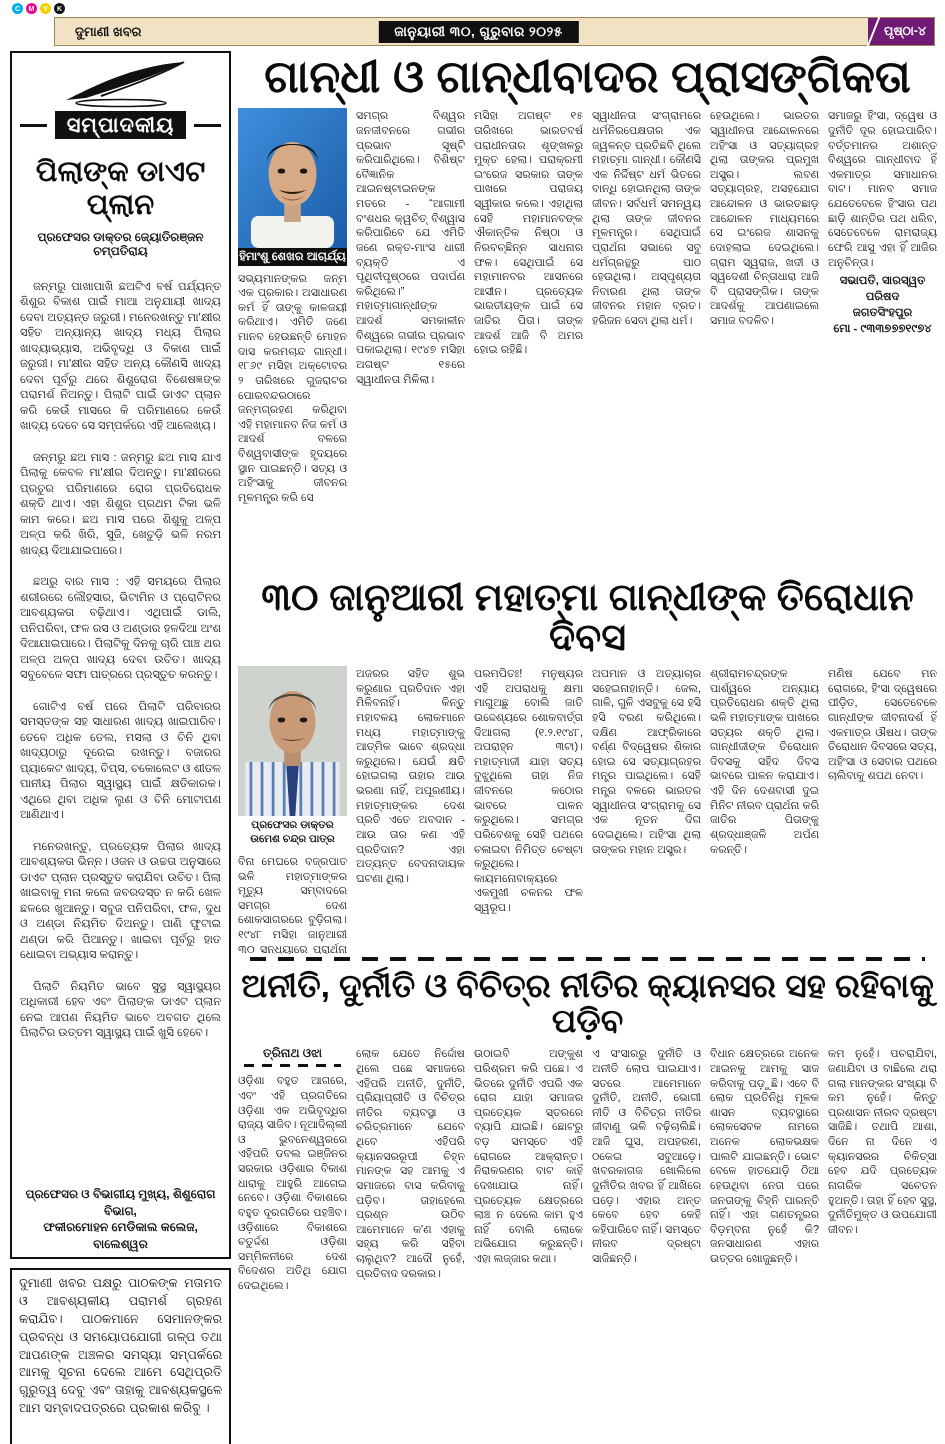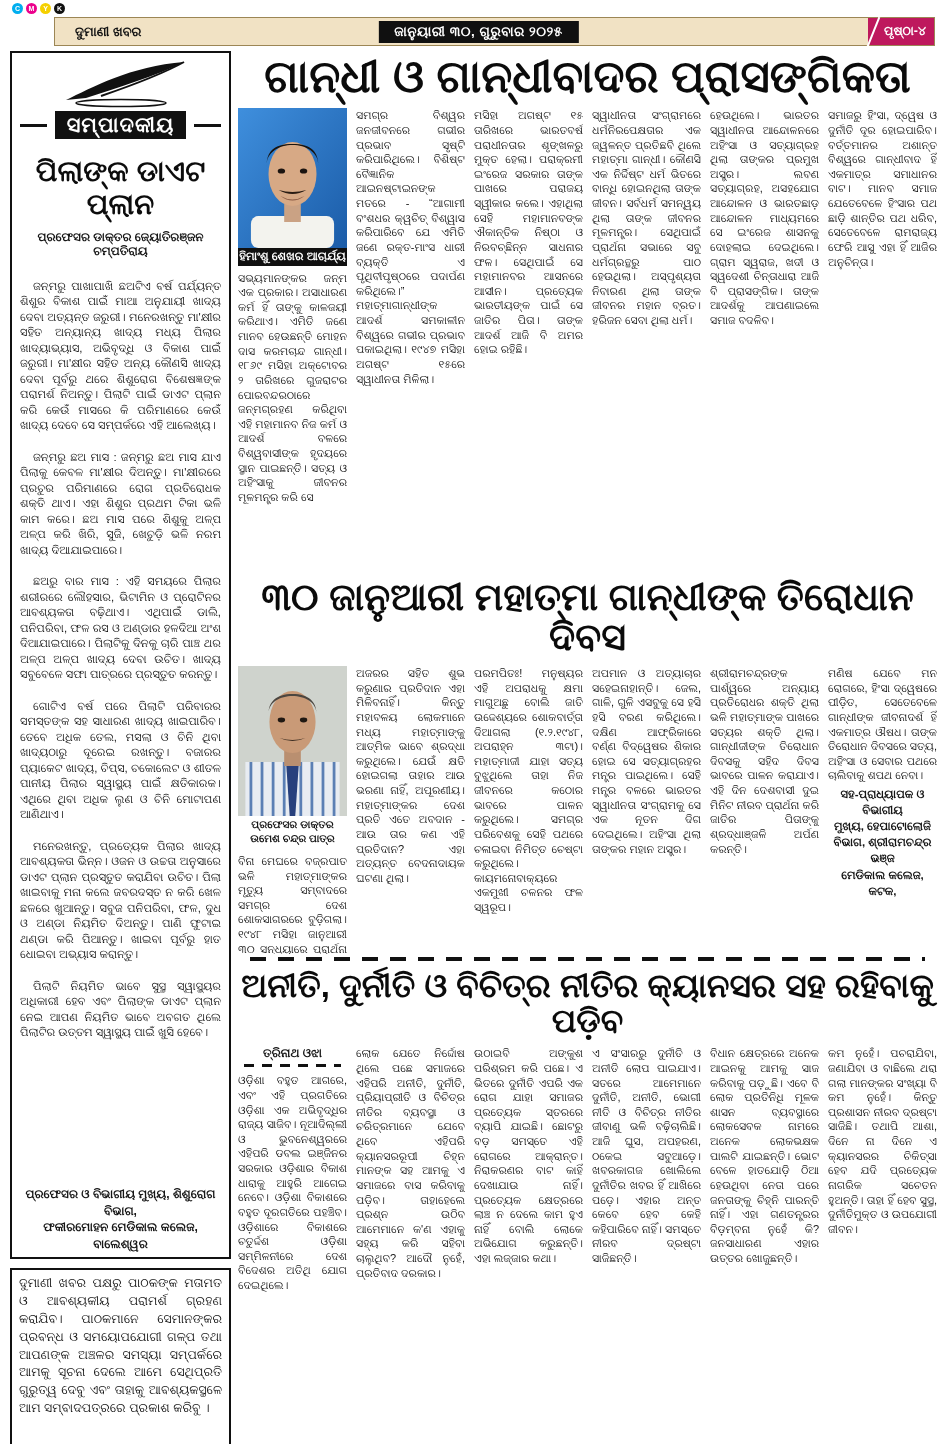--- a/index.html
+++ b/index.html
@@ -20,21 +20,21 @@
     height:27px;background:#f1e2c4;border:1px solid #9c8655;
     display:flex;align-items:center;position:relative;margin-right:2px;margin-left:44px;
   }
   .paper-name{font-weight:bold;font-size:13px;margin-left:20px;color:#111;}
   .date-box{
     position:absolute;left:50%;transform:translateX(-58%);
     background:#101010;color:#fff;font-weight:bold;font-size:13.5px;
     padding:3px 16px;letter-spacing:.5px;
   }
   .pageno-box{
-    position:absolute;right:0;top:0;bottom:0;background:#be185d;color:#fff;
+    position:absolute;right:0;top:0;bottom:0;background:#701a75;color:#fff;
     font-weight:bold;font-size:12.5px;display:flex;align-items:center;
     padding:0 8px 0 16px;
   }
   .pageno-box .slash{position:absolute;left:4px;top:-2px;width:2px;height:34px;
     background:#fff;transform:rotate(22deg);}
 
   
   .main{display:flex;gap:7px;margin-top:5px;}
   .left-rail{width:221px;flex-shrink:0;display:flex;flex-direction:column;gap:9px;}
   .main-col{flex:1;display:flex;flex-direction:column;min-width:0;}
@@ -172,20 +172,24 @@
               <div class="cap-black">ହିମାଂଶୁ ଶେଖର ଆଚାର୍ଯ୍ୟ</div>
             </div>
             <span>ସଭ୍ୟମାନଙ୍କର ଜନ୍ମ ଏକ ପ୍ରକାର। ଅସାଧାରଣ କର୍ମ ହିଁ ତାଙ୍କୁ କାଳଜୟୀ କରିଥାଏ। ଏମିତି ଜଣେ ମାନବ ହେଉଛନ୍ତି ମୋହନ ଦାସ କରମଚାନ୍ଦ ଗାନ୍ଧୀ। ୧୮୬୯ ମସିହା ଅକ୍ଟୋବର ୨ ତାରିଖରେ ଗୁଜରାଟର ପୋରବନ୍ଦରଠାରେ ଜନ୍ମଗ୍ରହଣ କରିଥିବା ଏହି ମହାମାନବ ନିଜ କର୍ମ ଓ ଆଦର୍ଶ ବଳରେ ବିଶ୍ୱବାସୀଙ୍କ ହୃଦୟରେ ସ୍ଥାନ ପାଇଛନ୍ତି। ସତ୍ୟ ଓ ଅହିଂସାକୁ ଜୀବନର ମୂଳମନ୍ତ୍ର କରି ସେ</span>
           </div>
           <div class="col"><span>ସମଗ୍ର ବିଶ୍ୱର ଜନଜୀବନରେ ଗଭୀର ପ୍ରଭାବ ସୃଷ୍ଟି କରିପାରିଥିଲେ। ବିଶିଷ୍ଟ ବୈଜ୍ଞାନିକ ଆଇନଷ୍ଟାଇନଙ୍କ ମତରେ - “ଆଗାମୀ ବଂଶଧର କ୍ୱଚିତ୍ ବିଶ୍ୱାସ କରିପାରିବେ ଯେ ଏମିତି ଜଣେ ରକ୍ତ-ମାଂସ ଧାରୀ ବ୍ୟକ୍ତି ଏ ପୃଥିବୀପୃଷ୍ଠରେ ପଦାର୍ପଣ କରିଥିଲେ।” ମହାତ୍ମାଗାନ୍ଧୀଙ୍କ ଆଦର୍ଶ ସମକାଳୀନ ବିଶ୍ୱରେ ଗଭୀର ପ୍ରଭାବ ପକାଇଥିଲା। ୧୯୪୭ ମସିହା ଅଗଷ୍ଟ ୧୫ରେ ସ୍ୱାଧୀନତା ମିଳିଲା।</span></div>
           <div class="col"><span>ମସିହା ଅଗଷ୍ଟ ୧୫ ତାରିଖରେ ଭାରତବର୍ଷ ପରାଧୀନତାର ଶୃଙ୍ଖଳରୁ ମୁକ୍ତ ହେଲା। ପରାକ୍ରମୀ ଇଂରେଜ ସରକାର ତାଙ୍କ ପାଖରେ ପରାଜୟ ସ୍ୱୀକାର କଲେ। ଏହାଥିଲା ସେହି ମହାମାନବଙ୍କ ଐକାନ୍ତିକ ନିଷ୍ଠା ଓ ନିରବଚ୍ଛିନ୍ନ ସାଧନାର ଫଳ। ସେଥିପାଇଁ ସେ ମହାମାନବର ଆସନରେ ଆସୀନ। ପ୍ରତ୍ୟେକ ଭାରତୀୟଙ୍କ ପାଇଁ ସେ ଜାତିର ପିତା। ତାଙ୍କ ଆଦର୍ଶ ଆଜି ବି ଅମର ହୋଇ ରହିଛି।</span></div>
           <div class="col"><span>ସ୍ୱାଧୀନତା ସଂଗ୍ରାମରେ ଧର୍ମନିରପେକ୍ଷତାର ଏକ ଜ୍ୱଳନ୍ତ ପ୍ରତିଛବି ଥିଲେ ମହାତ୍ମା ଗାନ୍ଧୀ। କୌଣସି ଏକ ନିର୍ଦ୍ଦିଷ୍ଟ ଧର୍ମ ଭିତରେ ବାନ୍ଧି ହୋଇନଥିଲା ତାଙ୍କ ଜୀବନ। ସର୍ବଧର୍ମ ସମନ୍ୱୟ ଥିଲା ତାଙ୍କ ଜୀବନର ମୂଳମନ୍ତ୍ର। ସେଥିପାଇଁ ପ୍ରାର୍ଥନା ସଭାରେ ସବୁ ଧର୍ମଗ୍ରନ୍ଥରୁ ପାଠ ହେଉଥିଲା। ଅସ୍ପୃଶ୍ୟତା ନିବାରଣ ଥିଲା ତାଙ୍କ ଜୀବନର ମହାନ ବ୍ରତ। ହରିଜନ ସେବା ଥିଲା ଧର୍ମ।</span></div>
           <div class="col"><span>ହେଉଥିଲେ। ଭାରତର ସ୍ୱାଧୀନତା ଆନ୍ଦୋଳନରେ ଅହିଂସା ଓ ସତ୍ୟାଗ୍ରହ ଥିଲା ତାଙ୍କର ପ୍ରମୁଖ ଅସ୍ତ୍ର। ଲବଣ ସତ୍ୟାଗ୍ରହ, ଅସହଯୋଗ ଆନ୍ଦୋଳନ ଓ ଭାରତଛାଡ଼ ଆନ୍ଦୋଳନ ମାଧ୍ୟମରେ ସେ ଇଂରେଜ ଶାସନକୁ ଦୋହଲାଇ ଦେଇଥିଲେ। ଗ୍ରାମ ସ୍ୱରାଜ, ଖଦୀ ଓ ସ୍ୱଦେଶୀ ଚିନ୍ତାଧାରା ଆଜି ବି ପ୍ରାସଙ୍ଗିକ। ତାଙ୍କ ଆଦର୍ଶକୁ ଆପଣାଇଲେ ସମାଜ ବଦଳିବ।</span></div>
           <div class="col">
             <span>ସମାଜରୁ ହିଂସା, ଦ୍ୱେଷ ଓ ଦୁର୍ନୀତି ଦୂର ହୋଇପାରିବ। ବର୍ତ୍ତମାନର ଅଶାନ୍ତ ବିଶ୍ୱରେ ଗାନ୍ଧୀବାଦ ହିଁ ଏକମାତ୍ର ସମାଧାନର ବାଟ। ମାନବ ସମାଜ ଯେତେବେଳେ ହିଂସାର ପଥ ଛାଡ଼ି ଶାନ୍ତିର ପଥ ଧରିବ, ସେତେବେଳେ ରାମରାଜ୍ୟ ଫେରି ଆସୁ ଏହା ହିଁ ଆଜିର ଅନୁଚିନ୍ତା।</span>
+            <div class="sig">ସଭାପତି, ସାରସ୍ୱତ
+ପରିଷଦ
+ଜଗତସିଂହପୁର
+ମୋ - ୯୩୩୭୭୭୧୯୭୪</div>
           </div>
         </div>
       </div>
 
       <div class="a2">
         <div class="art-headline">୩୦ ଜାନୁଆରୀ ମହାତ୍ମା ଗାନ୍ଧୀଙ୍କ ତିରୋଧାନ ଦିବସ</div>
         <div class="cols">
           <div class="col">
             <div class="photo-wrap">
               <svg class="photo p2" viewBox="0 0 118 150" preserveAspectRatio="none">
@@ -214,24 +218,20 @@
               <div class="cap-plain">ପ୍ରଫେସର ଡାକ୍ତର ଉମେଶ ଚନ୍ଦ୍ର ପାତ୍ର</div>
             </div>
             <span>ବିନା ମେଘରେ ବଜ୍ରପାତ ଭଳି ମହାତ୍ମାଙ୍କର ମୃତ୍ୟୁ ସମ୍ବାଦରେ ସମଗ୍ର ଦେଶ ଶୋକସାଗରରେ ବୁଡ଼ିଗଲା। ୧୯୪୮ ମସିହା ଜାନୁଆରୀ ୩୦ ସନ୍ଧ୍ୟାରେ ପ୍ରାର୍ଥନା ସଭାକୁ ଯାଉଥିବା ବେଳେ ଗୁଳିରେ ଜାତିର ପିତାଙ୍କ ଜୀବନ ଦୀପ ଲିଭିଗଲା।</span>
           </div>
           <div class="col"><span>ଅଜରର ସହିତ ଶୁଭ କରୁଣାର ପ୍ରତିଦାନ ଏହା ମିଳିବନାହିଁ। କିନ୍ତୁ ମହାବଳୟ ଲୋକମାନେ ମଧ୍ୟ ମହାତ୍ମାଙ୍କୁ ଆତ୍ମିକ ଭାବେ ଶ୍ରଦ୍ଧା କରୁଥିଲେ। ଯେଉଁ କ୍ଷତି ହୋଇଗଲା ତାହାର ଆଉ ଭରଣା ନାହିଁ, ଅପୂରଣୀୟ। ମହାତ୍ମାଙ୍କର ଦେଶ ପ୍ରତି ଏତେ ଅବଦାନ - ଆଉ ତାର କଣ ଏହି ପ୍ରତିଦାନ? ଏହା ଅତ୍ୟନ୍ତ ବେଦନାଦାୟକ ଘଟଣା ଥିଲା।</span></div>
           <div class="col"><span>ପରମପିତଃ! ମନୁଷ୍ୟର ଏହି ଅପରାଧକୁ କ୍ଷମା ମାଗୁଅଛୁ ବୋଲି ଜାତି ଉଦ୍ଦେଶ୍ୟରେ ଶୋକବାର୍ତ୍ତା ଦିଆଗଲା (୧.୨.୧୯୪୮, ଅପରାହ୍ନ ୩ଟା)। ମହାତ୍ମାଜୀ ଯାହା ସତ୍ୟ ବୁଝୁଥିଲେ ତାହା ନିଜ ଜୀବନରେ କଠୋର ଭାବରେ ପାଳନ କରୁଥିଲେ। ସମଗ୍ର ପରିବେଶକୁ ସେହି ପଥରେ ଚଳାଇବା ନିମିତ୍ତ ଚେଷ୍ଟା କରୁଥିଲେ। କାୟମନୋବାକ୍ୟରେ ଏକମୁଖୀ ଚଳନର ଫଳ ସ୍ୱରୂପ।</span></div>
           <div class="col"><span>ଅପମାନ ଓ ଅତ୍ୟାଚାର ସହେଇନାହାନ୍ତି। ଜେଲ, ଗାଳି, ଗୁଳି ଏସବୁକୁ ସେ ହସି ହସି ବରଣ କରିଥିଲେ। ଦକ୍ଷିଣ ଆଫ୍ରିକାରେ ବର୍ଣ୍ଣ ବିଦ୍ୱେଷର ଶିକାର ହୋଇ ସେ ସତ୍ୟାଗ୍ରହର ମନ୍ତ୍ର ପାଇଥିଲେ। ସେହି ମନ୍ତ୍ର ବଳରେ ଭାରତର ସ୍ୱାଧୀନତା ସଂଗ୍ରାମକୁ ସେ ଏକ ନୂତନ ଦିଗ ଦେଇଥିଲେ। ଅହିଂସା ଥିଲା ତାଙ୍କର ମହାନ ଅସ୍ତ୍ର।</span></div>
           <div class="col"><span>ଶ୍ରୀରାମଚନ୍ଦ୍ରଙ୍କ ପାର୍ଶ୍ୱରେ ଅନ୍ୟାୟ ପ୍ରତିରୋଧର ଶକ୍ତି ଥିଲା ଭଳି ମହାତ୍ମାଙ୍କ ପାଖରେ ସତ୍ୟର ଶକ୍ତି ଥିଲା। ଗାନ୍ଧୀଜୀଙ୍କ ତିରୋଧାନ ଦିବସକୁ ସହିଦ ଦିବସ ଭାବରେ ପାଳନ କରାଯାଏ। ଏହି ଦିନ ଦେଶବାସୀ ଦୁଇ ମିନିଟ ନୀରବ ପ୍ରାର୍ଥନା କରି ଜାତିର ପିତାଙ୍କୁ ଶ୍ରଦ୍ଧାଞ୍ଜଳି ଅର୍ପଣ କରନ୍ତି।</span></div>
           <div class="col">
             <span>ମଣିଷ ଯେବେ ମନ ରୋଗରେ, ହିଂସା ଦ୍ୱେଷରେ ପୀଡ଼ିତ, ସେତେବେଳେ ଗାନ୍ଧୀଙ୍କ ଜୀବନାଦର୍ଶ ହିଁ ଏକମାତ୍ର ଔଷଧ। ତାଙ୍କ ତିରୋଧାନ ଦିବସରେ ସତ୍ୟ, ଅହିଂସା ଓ ସେବାର ପଥରେ ଚାଲିବାକୁ ଶପଥ ନେବା।</span>
-            <div class="sig">ସହ-ପ୍ରାଧ୍ୟାପକ ଓ ବିଭାଗୀୟ
-ମୁଖ୍ୟ, ହେପାଟୋଲୋଜି
-ବିଭାଗ, ଶ୍ରୀରାମଚନ୍ଦ୍ର ଭଞ୍ଜ
-ମେଡିକାଲ କଲେଜ, କଟକ,</div>
           </div>
         </div>
       </div>
 
       <div class="dashed-sep"></div>
 
       <div class="a3">
         <div class="art-headline">ଅନୀତି, ଦୁର୍ନୀତି ଓ ବିଚିତ୍ର ନୀତିର କ୍ୟାନସର ସହ ରହିବାକୁ ପଡ଼ିବ</div>
         <div class="cols">
           <div class="col">

